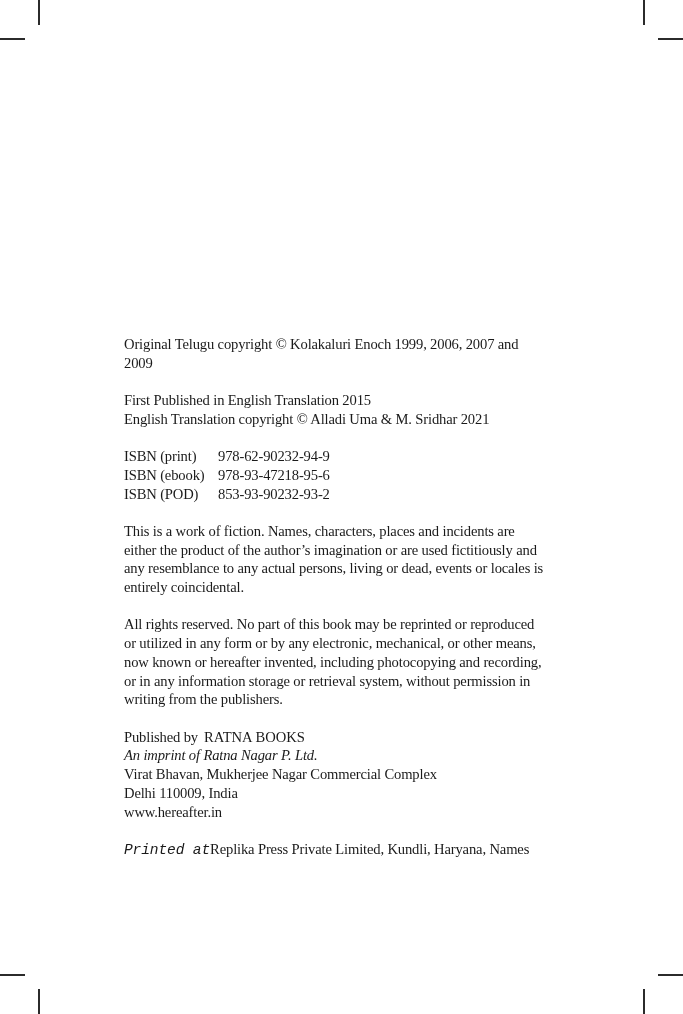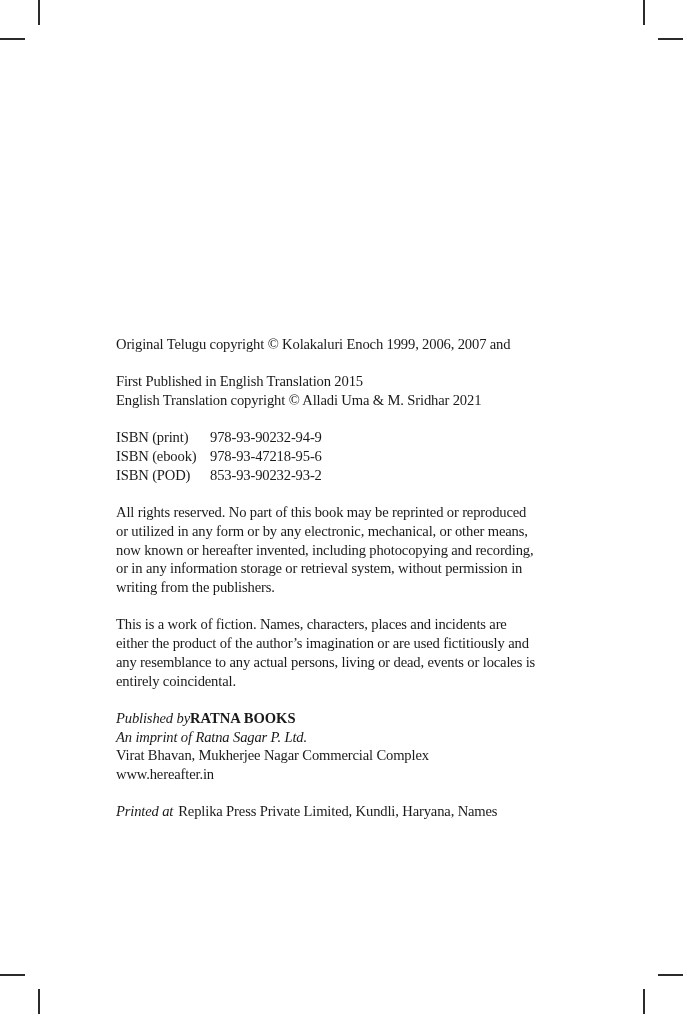--- a/index.html
+++ b/index.html
@@ -17,21 +17,21 @@
     }
     .crop {
       position: absolute;
       background: #2b2b2b;
     }
     .crop.v { width: 2px; height: 25px; }
     .crop.h { width: 25px; height: 2px; }
 
     .content {
       position: absolute;
-      left: 116px;
+      left: 124px;
       top: 335px;
       width: 445px;
       font-size: 14.6px;
       line-height: 18.7px;
       letter-spacing: -0.15px;
     }
     .para {
       margin: 0 0 18.7px 0;
     }
     .line {
@@ -46,87 +46,89 @@
       display: inline-block;
       width: 94px;
     }
     .isbn-value {
       display: inline-block;
     }
     .ital {
       font-style: italic;
     }
     .bold {
-      font-weight: bold;
+      font-weight: normal;
       letter-spacing: 0;
     }
     .pub-label {
-      font-style: italic;
+      margin-right: 6px;
     }
     .printed-label {
       font-style: italic;
-      margin-right: 5px;
+      font-family: Liberation Mono, monospace;
     }
   </style>
 </head>
 <body>
 
 <div class="crop v" style="left:38px; top:0;"></div>
 <div class="crop h" style="left:0; top:38px;"></div>
 <div class="crop v" style="left:643px; top:0;"></div>
 <div class="crop h" style="left:658px; top:38px;"></div>
 <div class="crop h" style="left:0; top:974px;"></div>
 <div class="crop v" style="left:38px; top:989px;"></div>
 <div class="crop h" style="left:658px; top:974px;"></div>
 <div class="crop v" style="left:643px; top:989px;"></div>
 
 <div class="content">
 
   <div class="para">
     <span class="line">Original Telugu copyright © Kolakaluri Enoch 1999, 2006, 2007 and</span>
+    <span class="line">2009</span>
   </div>
 
   <div class="para">
     <span class="line">First Published in English Translation 2015</span>
     <span class="line">English Translation copyright © Alladi Uma &amp; M. Sridhar 2021</span>
   </div>
 
   <div class="para">
     <span class="isbn-row">
-      <span class="isbn-label">ISBN (print)</span><span class="isbn-value">978-93-90232-94-9</span>
+      <span class="isbn-label">ISBN (print)</span><span class="isbn-value">978-62-90232-94-9</span>
     </span>
     <span class="isbn-row">
       <span class="isbn-label">ISBN (ebook)</span><span class="isbn-value">978-93-47218-95-6</span>
     </span>
     <span class="isbn-row">
       <span class="isbn-label">ISBN (POD)</span><span class="isbn-value">853-93-90232-93-2</span>
     </span>
+  </div>
+
+  <div class="para">
+    <span class="line">This is a work of fiction. Names, characters, places and incidents are</span>
+    <span class="line">either the product of the author’s imagination or are used fictitiously and</span>
+    <span class="line">any resemblance to any actual persons, living or dead, events or locales is</span>
+    <span class="line">entirely coincidental.</span>
   </div>
 
   <div class="para">
     <span class="line">All rights reserved. No part of this book may be reprinted or reproduced</span>
     <span class="line">or utilized in any form or by any electronic, mechanical, or other means,</span>
     <span class="line">now known or hereafter invented, including photocopying and recording,</span>
     <span class="line">or in any information storage or retrieval system, without permission in</span>
     <span class="line">writing from the publishers.</span>
   </div>
 
   <div class="para">
-    <span class="line">This is a work of fiction. Names, characters, places and incidents are</span>
-    <span class="line">either the product of the author’s imagination or are used fictitiously and</span>
-    <span class="line">any resemblance to any actual persons, living or dead, events or locales is</span>
-    <span class="line">entirely coincidental.</span>
-  </div>
-
-  <div class="para">
     <span class="line">
       <span class="pub-label">Published by</span><span class="bold">RATNA BOOKS</span>
     </span>
-    <span class="line ital">An imprint of Ratna Sagar P. Ltd.</span>
+    <span class="line ital">An imprint of Ratna Nagar P. Ltd.</span>
     <span class="line">Virat Bhavan, Mukherjee Nagar Commercial Complex</span>
+    <span class="line">Delhi 110009, India</span>
     <span class="line">www.hereafter.in</span>
   </div>
 
   <div class="para">
     <span class="line">
       <span class="printed-label">Printed at</span><span>Replika Press Private Limited, Kundli, Haryana, Names</span>
     </span>
   </div>
 
 </div>

